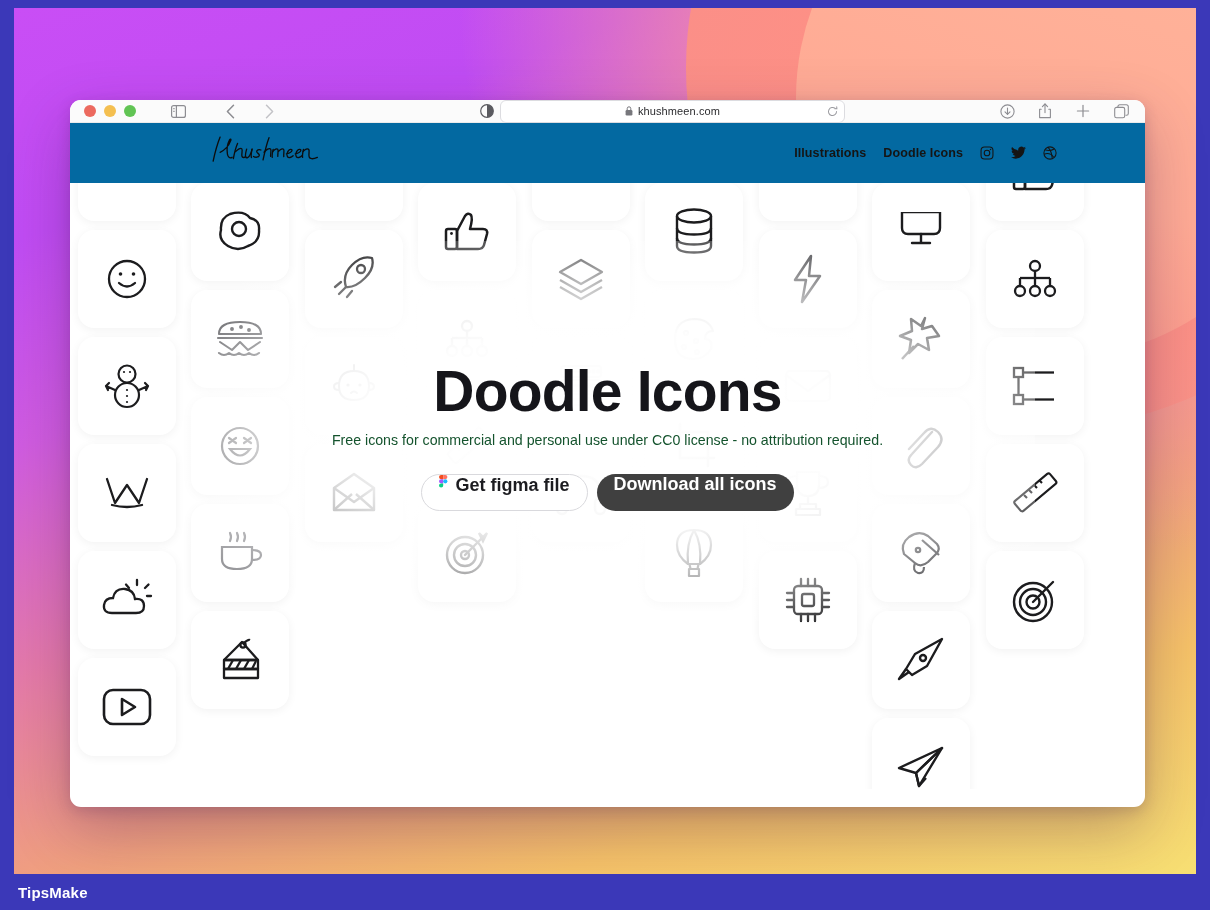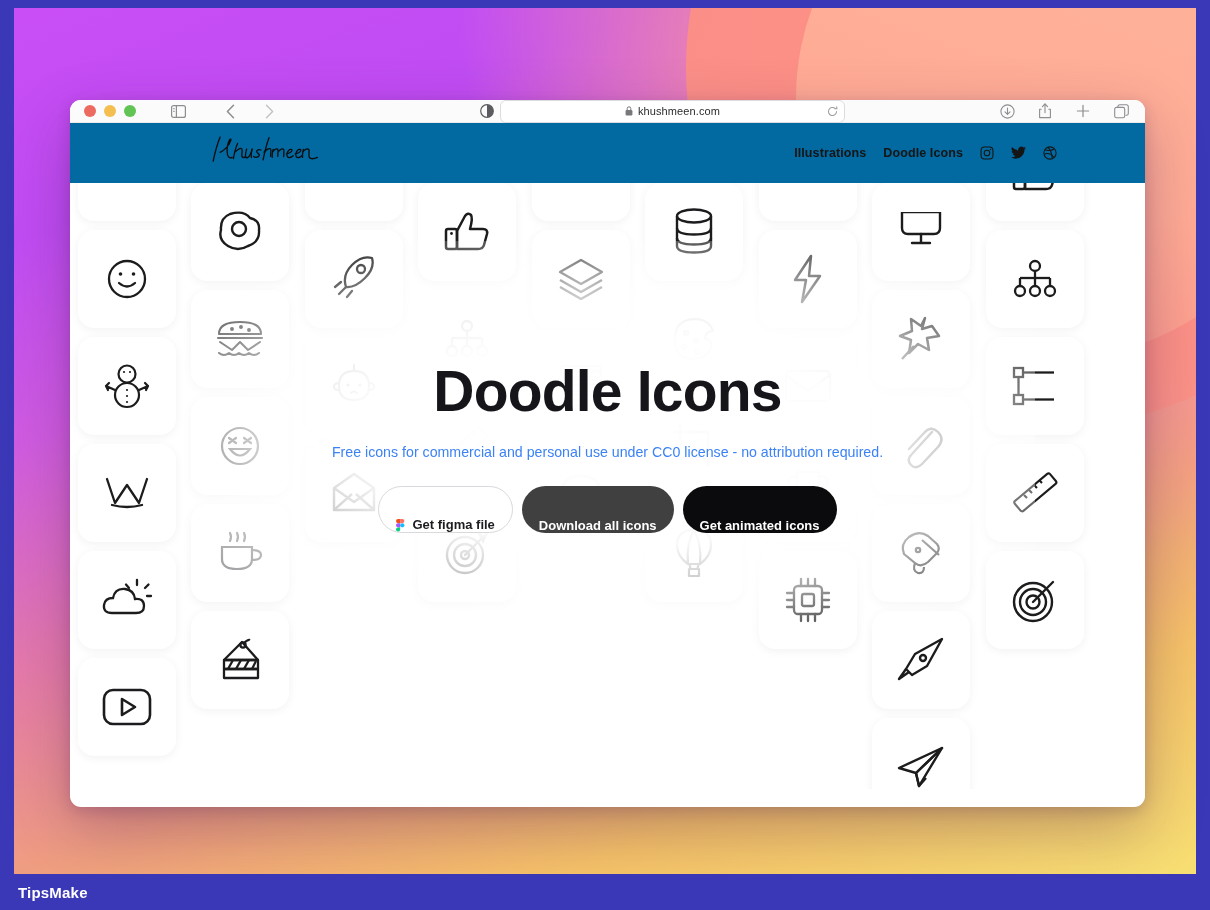--- a/index.html
+++ b/index.html
@@ -214,43 +214,43 @@
     letter-spacing: -0.8px;
     line-height: 1.06;
   }
   #hero-subtitle {
     margin-top: 14px;
     font-size: 17.5px;
     color: #5d6168;
     font-weight: 400;
   }
   #hero-license {
-    margin-top: 23px;
+    margin-top: 11px;
     font-size: 14.2px;
-    color: #3b82f6;
+    color: #14532d;
   }
   #hero-actions {
     margin-top: 26px;
     display: flex;
     justify-content: center;
     align-items: center;
     gap: 9px;
     pointer-events: auto;
   }
   .hero-btn {
     border: none;
     cursor: pointer;
     font-family: inherit;
-    font-size: 13px;
+    font-size: 18px;
     font-weight: 600;
     border-radius: 999px;
-    height: 47px;
+    height: 37px;
     padding: 0 17px;
     display: inline-flex;
-    align-items: flex-end;
+    align-items: flex-start;
     gap: 7px;
     white-space: nowrap;
   }
   #btn-figma {
     background: #ffffff;
     color: #1c1c20;
     border: 1px solid #d9d9dd;
   }
   #btn-download {
     background: #404040;
@@ -863,23 +863,20 @@
                 <path d="M0 6.3a2.1 2.1 0 0 1 2.1-2.1h2.1v4.2H2.1A2.1 2.1 0 0 1 0 6.3z" fill="#a259ff"></path>
                 <path d="M0 10.5a2.1 2.1 0 0 1 2.1-2.1h2.1v2.1a2.1 2.1 0 1 1-4.2 0z" fill="#0acf83"></path>
                 <circle cx="6.3" cy="6.3" r="2.1" fill="#1abcfe"></circle>
               </svg>
             </span>
             <span>Get figma file</span>
           </button>
           <button class="hero-btn" id="btn-download">
             <span>Download all icons</span>
           </button>
-          <button class="hero-btn" id="btn-animated">
-            <span>Get animated icons</span>
-          </button>
         </div>
       </div>
 
 
     </div>
   </div>
 
   <div id="taskbar">
     <span id="taskbar-brand">TipsMake</span>
   </div>

